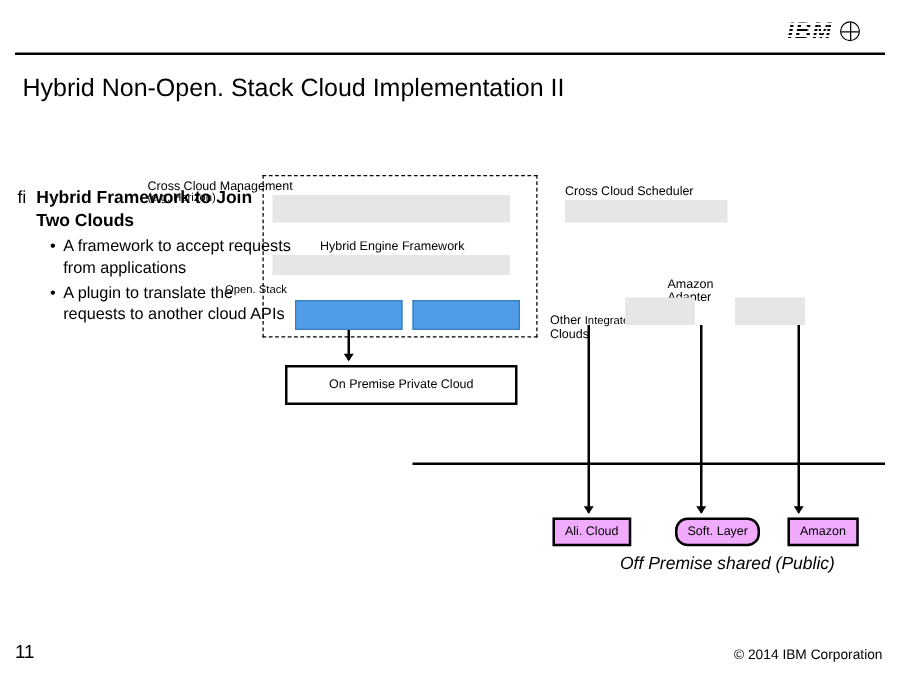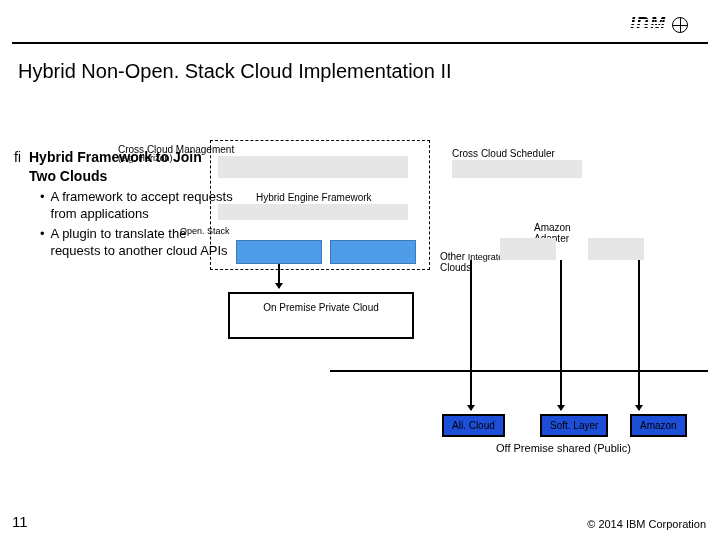--- a/index.html
+++ b/index.html
@@ -23,23 +23,23 @@
   .overlap .l1 { white-space: nowrap; }
   .overlap .l2 { font-size: 9px; margin-top: -2px; }
   .dashed-box { position: absolute; border: 1px dashed #000; }
   .graybar { position: absolute; background: #e6e6e6; }
   .label { position: absolute; font-size: 10px; }
   .labelc { text-align: center; }
   .bluebox { position: absolute; background: #4f9de8; border: 1px solid #3a7bb8; }
   .arrow { position: absolute; width: 2px; background: #000; }
   .arrow::after { content: ""; position: absolute; left: -3px; bottom: -1px; width: 0; height: 0; border-left: 4px solid transparent; border-right: 4px solid transparent; border-top: 6px solid #000; }
   .mid-rule { position: absolute; height: 2px; background: #000; }
-  .cloudbox { position: absolute; border: 2px solid #000; font-size: 10px; padding: 4px 8px; background: #1d4ed8; }
+  .cloudbox { position: absolute; border: 2px solid #000; font-size: 10px; padding: 4px 8px; background: #f0abfc; }
   .cloudbox-lg { position: absolute; border: 2px solid #000; background: #fff; }
-  .caption { position: absolute; font-size: 11px; }
+  .caption { position: absolute; font-size: 14px; font-style: italic; }
   .footer-left { position: absolute; left: 12px; bottom: 10px; font-size: 15px; }
   .footer-right { position: absolute; right: 14px; bottom: 10px; font-size: 11px; margin-left: 24px; }
 </style>
 </head>
 <body>
 
 <div class="slide">
 
   <div class="logo">
     <span class="ibm-text">IBM</span>
@@ -96,27 +96,27 @@
   <div class="bluebox" style="left:330px; top:240px; width:86px; height:24px;"></div>
 
   <div class="graybar" style="left:500px; top:238px; width:56px; height:22px;"></div>
   <div class="graybar" style="left:588px; top:238px; width:56px; height:22px;"></div>
 
   <div class="arrow" style="left:278px; top:264px; height:24px;"></div>
   <div class="arrow" style="left:470px; top:260px; height:150px;"></div>
   <div class="arrow" style="left:560px; top:260px; height:150px;"></div>
   <div class="arrow" style="left:638px; top:260px; height:150px;"></div>
 
-  <div class="cloudbox-lg" style="left:228px; top:292px; width:186px; height:47px;">
+  <div class="cloudbox-lg" style="left:228px; top:292px; width:186px; height:32px;">
     <div class="label labelc" style="position:static; padding-top:8px; width:100%;">On Premise Private Cloud</div>
   </div>
 
   <div class="mid-rule" style="left:330px; top:370px; width:378px;"></div>
 
   <div class="cloudbox" style="left:442px; top:414px;">Ali. Cloud</div>
-  <div class="cloudbox" style="left:540px; top:414px;">Soft. Layer</div>
+  <div class="cloudbox" style="left:540px; top:414px;border-radius:10px;">Soft. Layer</div>
   <div class="cloudbox" style="left:630px; top:414px;">Amazon</div>
 
   <div class="caption" style="left:496px; top:442px;">Off Premise shared (Public)</div>
 
   <div class="footer-left">11</div>
   <div class="footer-right">© 2014 IBM Corporation</div>
 </div>
 
 </body></html>

